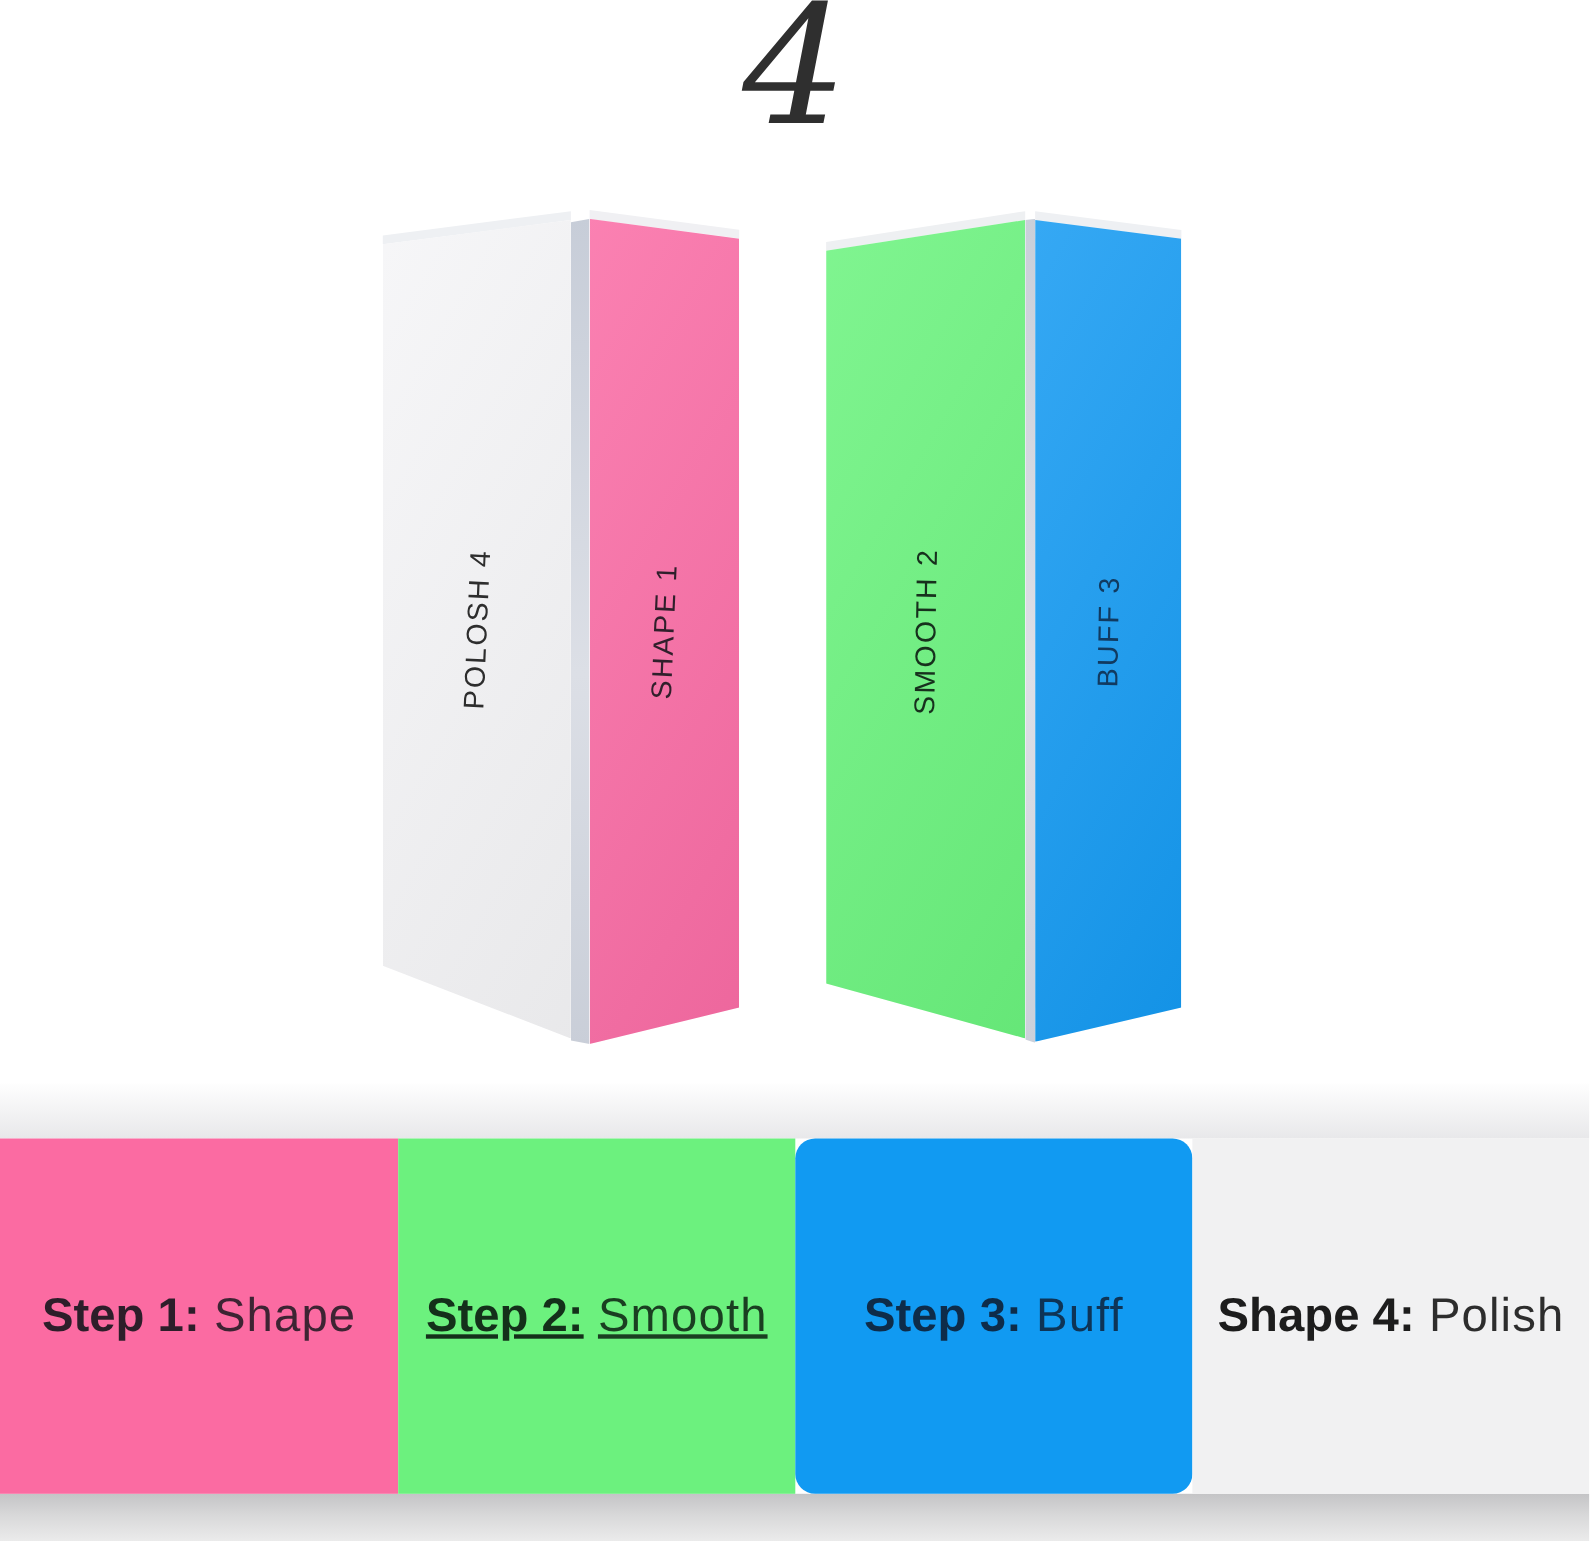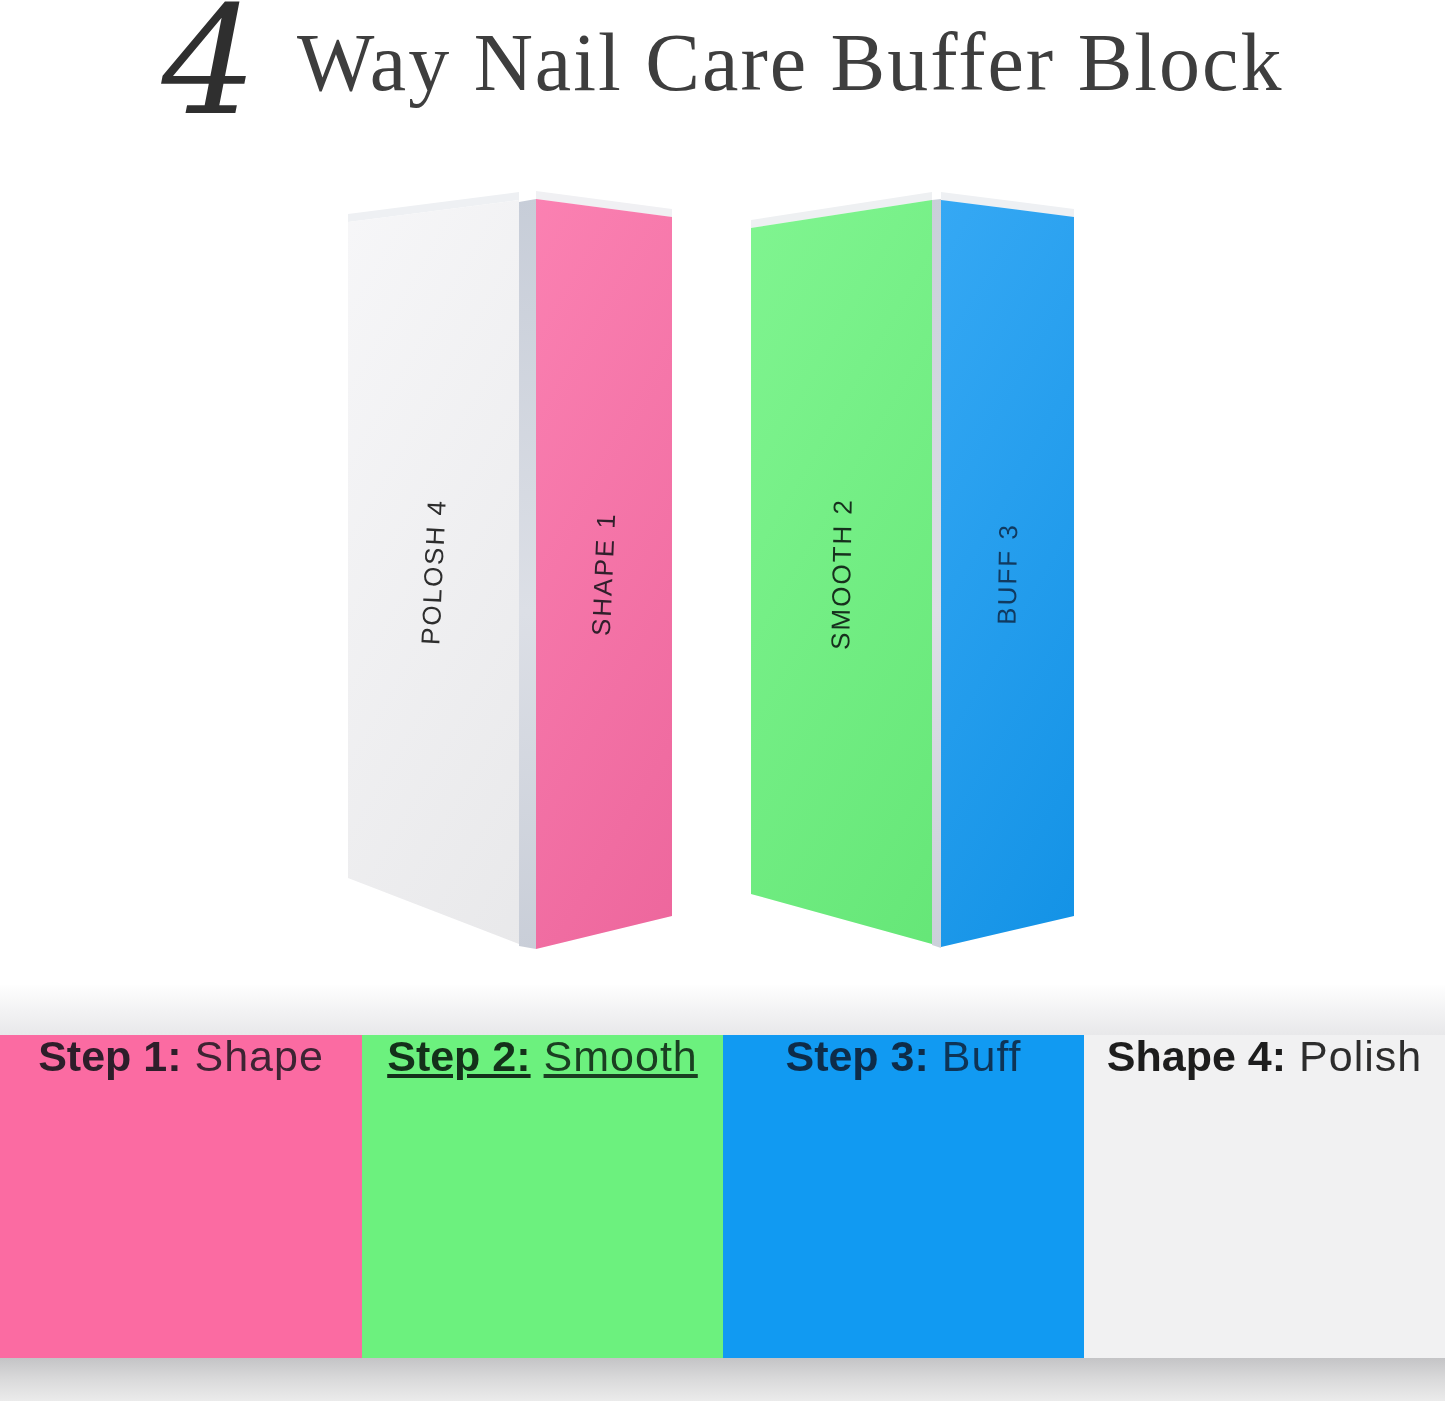--- a/index.html
+++ b/index.html
@@ -61,39 +61,38 @@
   .sliverB1{position:absolute;left:751px;top:220px;width:181px;height:8px;
     background:#eef0f2;transform:skewY(-8.8deg);transform-origin:0 0;}
   .sliverB2{position:absolute;left:941px;top:192px;width:133px;height:8px;
     background:#eef0f3;transform:skewY(7.3deg);transform-origin:0 0;}
 
   
   .bottom-section{position:absolute;left:0;top:985px;width:1445px;height:416px;}
   .pre-band{width:100%;height:50px;
     background:linear-gradient(to bottom,#fefefe,#e8e8ea);}
   .steps-row{display:flex;width:100%;height:323px;}
-  .step-card{height:100%;display:flex;justify-content:center;}
+  .step-card{height:100%;display:flex;align-items:center;justify-content:center;}
   .step-card.s1{width:362px;}
   .step-card.s2{width:361px;}
   .step-card.s3{width:361px;}
   .step-card.s4{width:361px;}
   .step-text{font-size:43px;line-height:1;white-space:nowrap;}
   .step-bold{font-weight:700;}
   .step-name{font-weight:400;margin-left:13px;letter-spacing:1px;opacity:.92;}
   .shadow-band{width:100%;height:43px;
     background:linear-gradient(to bottom,#c4c4c6,#d8d8d9 45%,#ebebeb);}
 </style>
 </head>
 <body>
 
 <div class="canvas">
 
   <div class="title-row">
     <span class="four">4</span>
-    <span class="title-text">Way Nail Care Buffer Block</span>
   </div>
 
   <div class="scene">
 
     <div>
       <div class="sliverA1"></div>
       <div class="sliverA2"></div>
       <div class="face faceA-white" style="background: rgb(245, 245, 247);">
         <span class="face-label" style="color: rgb(45, 45, 45);">POLOSH 4</span>
       </div>
@@ -126,21 +125,21 @@
           <span class="step-bold">Step 1:</span><span class="step-name">Shape</span>
         </div>
       </div>
 
       <div class="step-card s2" style="background: rgb(108, 241, 126);">
         <div class="step-text" style="color: rgb(20, 48, 26); text-decoration: underline;">
           <span class="step-bold">Step 2:</span><span class="step-name">Smooth</span>
         </div>
       </div>
 
-      <div class="step-card s3" style="background: rgb(17, 154, 242);">
+      <div class="step-card s3" style="background: rgb(17, 154, 242); border-radius: 18px;">
         <div class="step-text" style="color: rgb(14, 44, 73);">
           <span class="step-bold">Step 3:</span><span class="step-name">Buff</span>
         </div>
       </div>
 
       <div class="step-card s4" style="background: rgb(241, 241, 242);">
         <div class="step-text" style="color: rgb(29, 29, 29);">
           <span class="step-bold">Shape 4:</span><span class="step-name">Polish</span>
         </div>
       </div>

